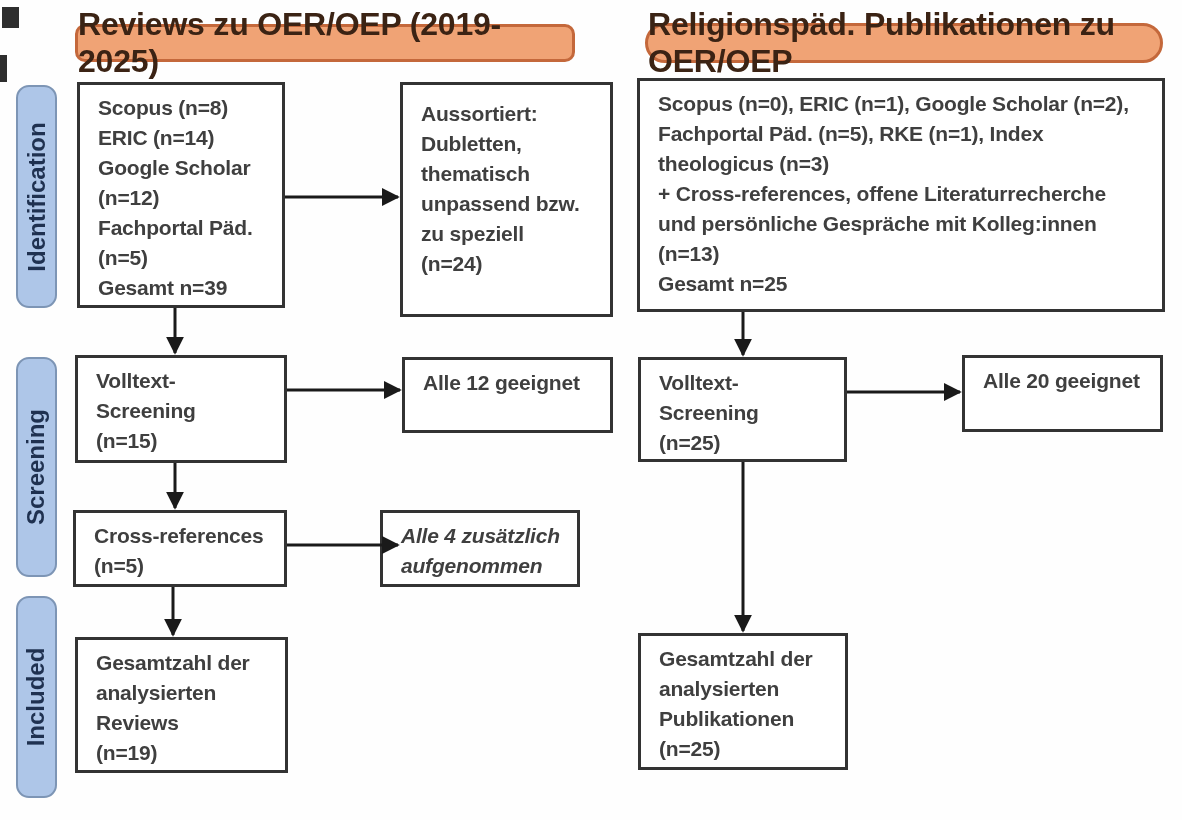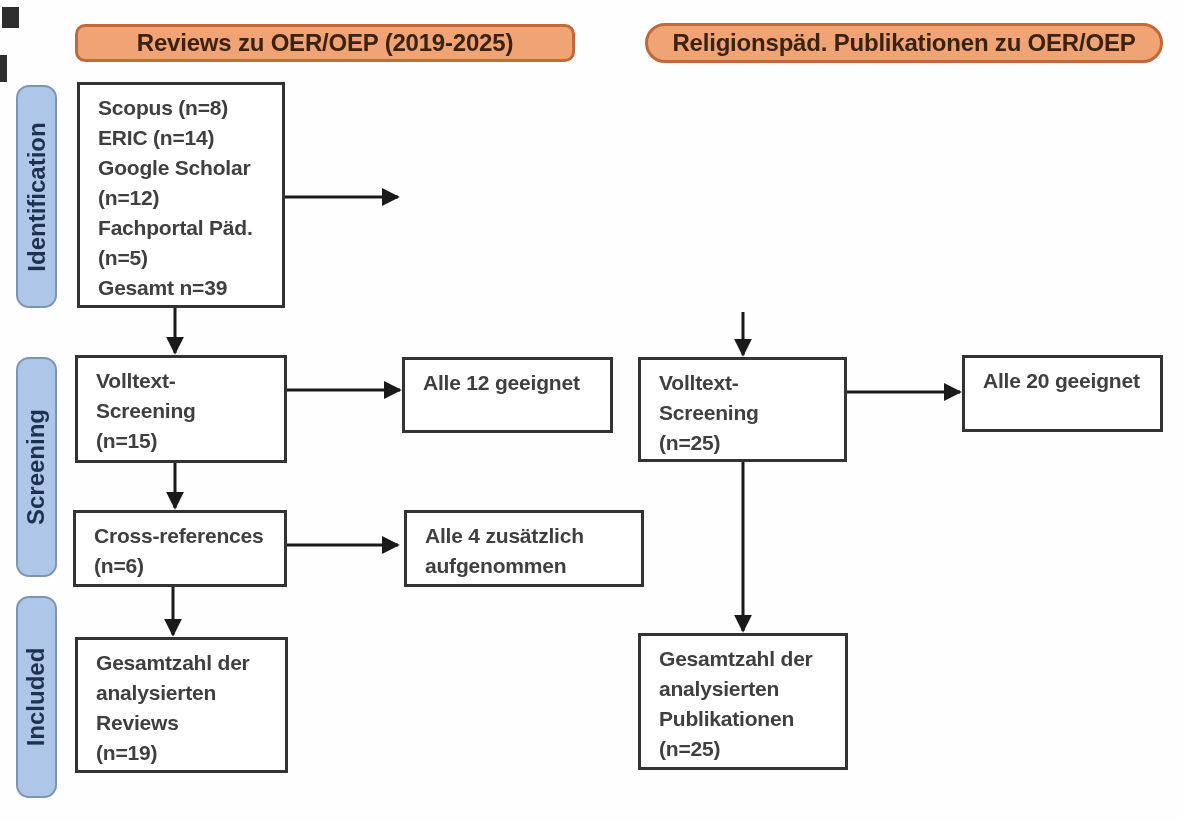--- a/index.html
+++ b/index.html
@@ -14,21 +14,21 @@
   }
   .fbox{
     position:absolute;background:#ffffff;border:3px solid var(--box-border);
     box-sizing:border-box;color:var(--box-text);
     font-size:21px;font-weight:600;line-height:30px;letter-spacing:-0.2px;
     white-space:pre-line;padding:8px 12px 0 18px;
   }
   .header-pill{
     position:absolute;background:var(--header-fill);border:3px solid var(--header-border);
     border-radius:10px;box-sizing:border-box;color:var(--header-text);
-    font-size:24px;font-weight:700;display:flex;align-items:center;justify-content:center;
+    font-size:32px;font-weight:700;display:flex;align-items:center;justify-content:center;
     letter-spacing:-0.2px;
   }
   .side-label{
     position:absolute;background:var(--stage-fill);border:2px solid var(--stage-border);
     border-radius:13px;box-sizing:border-box;color:var(--stage-text);
     display:flex;align-items:center;justify-content:center;
   }
   .side-label span{
     transform:rotate(-90deg);white-space:nowrap;font-size:24px;font-weight:700;
   }
@@ -57,33 +57,46 @@
     <span>Included</span>
   </div>
 
   <div class="fbox" style="left:77px;top:82px;width:208px;height:226px;">Scopus (n=8)
 ERIC (n=14)
 Google Scholar
 (n=12)
 Fachportal Päd.
 (n=5)
 Gesamt n=39</div>
+  <div class="fbox" style="left:400px;top:82px;width:213px;height:235px;padding-top:14px;">Aussortiert:
+Dubletten,
+thematisch
+unpassend bzw.
+zu speziell
+(n=24)</div>
   <div class="fbox" style="left:75px;top:355px;width:212px;height:108px;">Volltext-
 Screening
 (n=15)</div>
   <div class="fbox" style="left:402px;top:357px;width:211px;height:76px;">Alle 12 geeignet</div>
   <div class="fbox" style="left:73px;top:510px;width:214px;height:77px;">Cross-references
-(n=6)</div>
-  <div class="fbox" style="left:404px;top:510px;width:240px;height:77px;">Alle 4 zusätzlich
+(n=5)</div>
+  <div class="fbox" style="left:380px;top:510px;width:200px;height:77px;font-style:italic;">Alle 4 zusätzlich
 aufgenommen</div>
   <div class="fbox" style="left:75px;top:637px;width:213px;height:136px;">Gesamtzahl der
 analysierten
 Reviews
 (n=19)</div>
 
+  <div class="fbox" style="left:637px;top:78px;width:528px;height:234px;">Scopus (n=0), ERIC (n=1), Google Scholar (n=2),
+Fachportal Päd. (n=5), RKE (n=1), Index
+theologicus (n=3)
++ Cross-references, offene Literaturrecherche
+und persönliche Gespräche mit Kolleg:innen
+(n=13)
+Gesamt n=25</div>
   <div class="fbox" style="left:638px;top:357px;width:209px;height:105px;">Volltext-
 Screening
 (n=25)</div>
   <div class="fbox" style="left:962px;top:355px;width:201px;height:77px;">Alle 20 geeignet</div>
   <div class="fbox" style="left:638px;top:633px;width:210px;height:137px;">Gesamtzahl der
 analysierten
 Publikationen
 (n=25)</div>
 
   <svg class="arrow-layer" width="1182" height="820" viewBox="0 0 1182 820">

